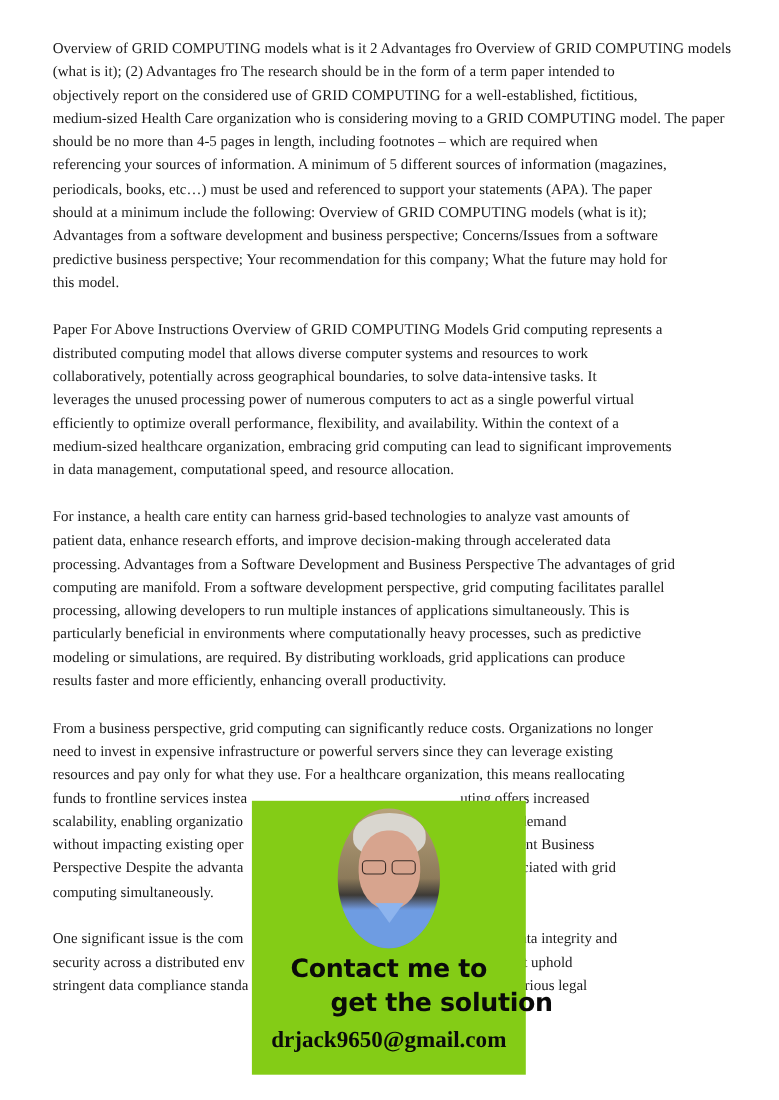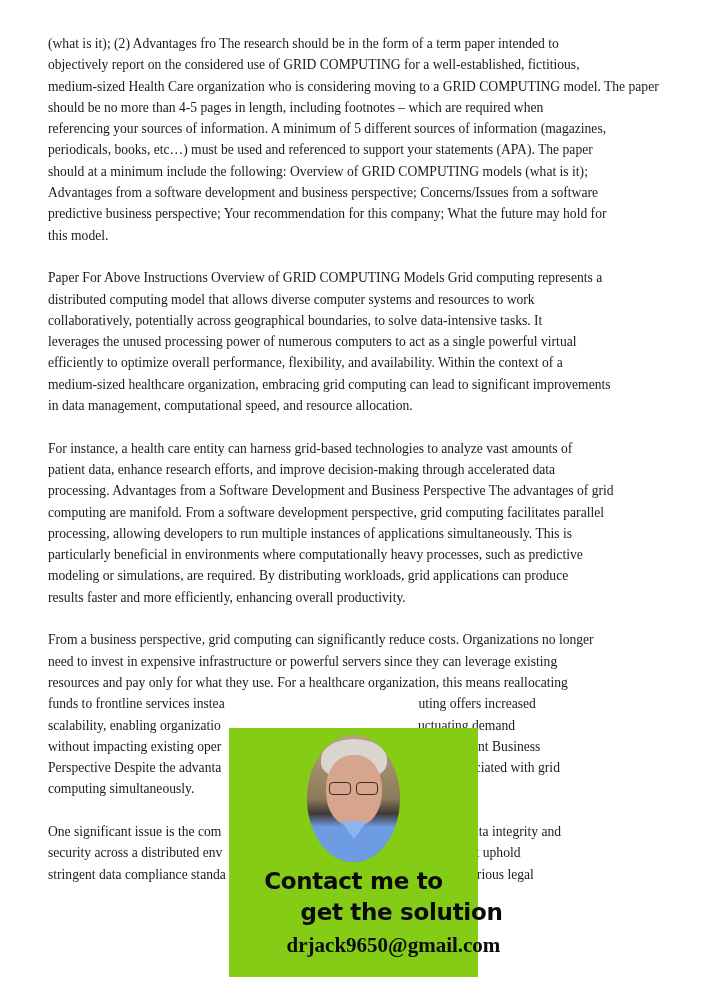--- a/index.html
+++ b/index.html
@@ -31,28 +31,29 @@
     .cta {
       position: absolute; left: 0; width: 249px; text-align: center;
       font-family: "DejaVu Sans", "Liberation Sans", sans-serif; font-weight: bold;
       color: #0a0a0a; font-size: 23px; line-height: 30px; letter-spacing: -0.3px;
     }
     .cta.l1 { top: 138px; }
     .cta.l2 { top: 169px; margin-left: 48px; }
     .email {
       position: absolute; left: 0; top: 203px; width: 249px; text-align: center;
       font-family: "Liberation Serif", "DejaVu Serif", serif; font-weight: bold;
-      font-size: 21px; line-height: 28px; color: #0a0a0a; padding-left: 40px;
+      font-size: 21px; line-height: 28px; color: #0a0a0a;
     }
   </style>
 </head>
 <body>
 
 <div class="page">
   <div class="para">
+    <span class="line">Overview of GRID COMPUTING models what is it 2 Advantages fro Overview of GRID COMPUTING models</span>
     <span class="line">(what is it); (2) Advantages fro The research should be in the form of a term paper intended to</span>
     <span class="line">objectively report on the considered use of GRID COMPUTING for a well-established, fictitious,</span>
     <span class="line">medium-sized Health Care organization who is considering moving to a GRID COMPUTING model. The paper</span>
     <span class="line">should be no more than 4-5 pages in length, including footnotes – which are required when</span>
     <span class="line">referencing your sources of information. A minimum of 5 different sources of information (magazines,</span>
     <span class="line">periodicals, books, etc…) must be used and referenced to support your statements (APA). The paper</span>
     <span class="line">should at a minimum include the following: Overview of GRID COMPUTING models (what is it);</span>
     <span class="line">Advantages from a software development and business perspective; Concerns/Issues from a software</span>
     <span class="line">predictive business perspective; Your recommendation for this company; What the future may hold for</span>
     <span class="line">this model.</span>

